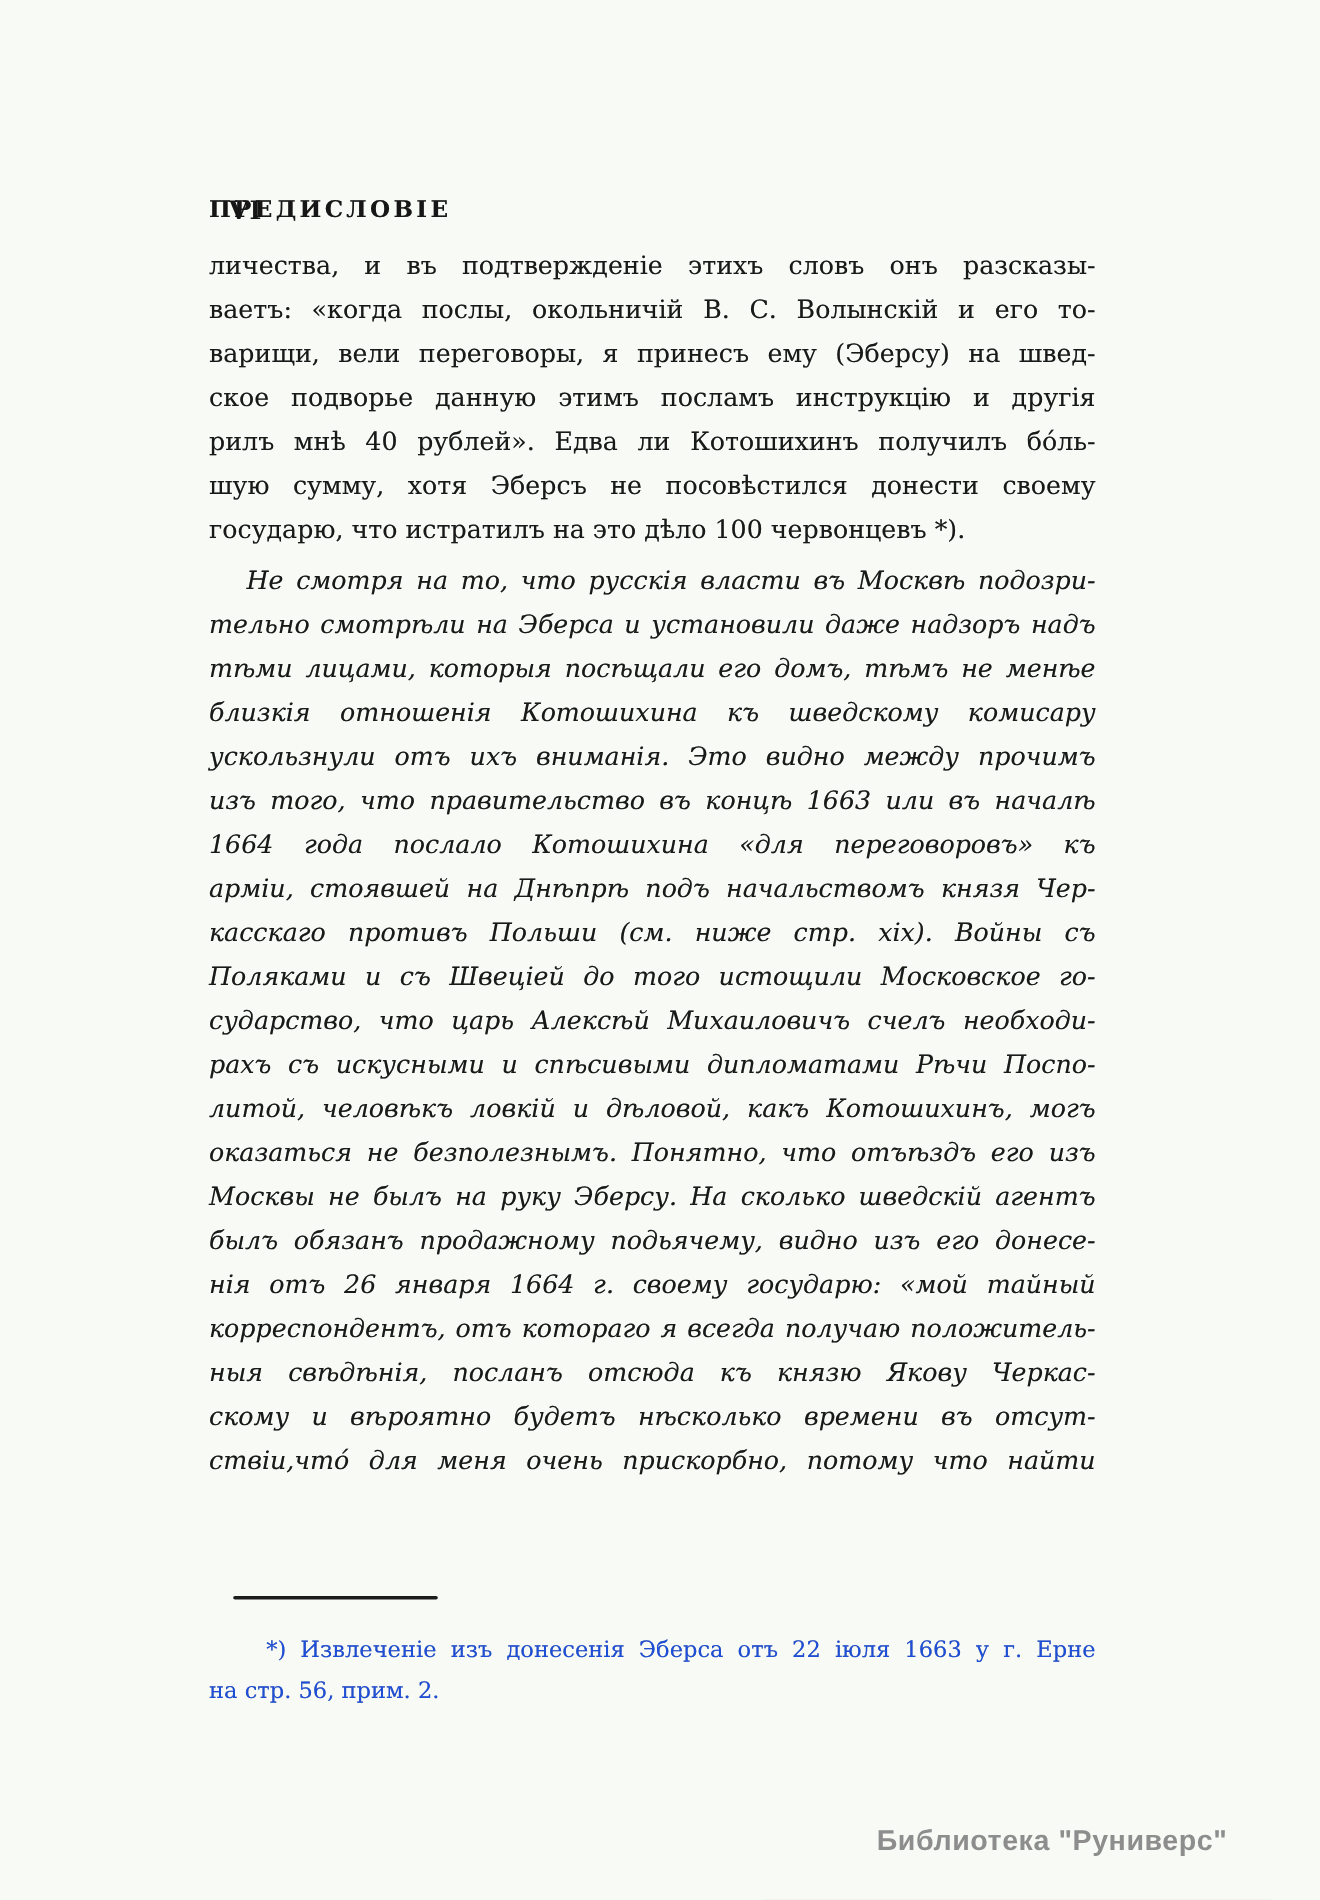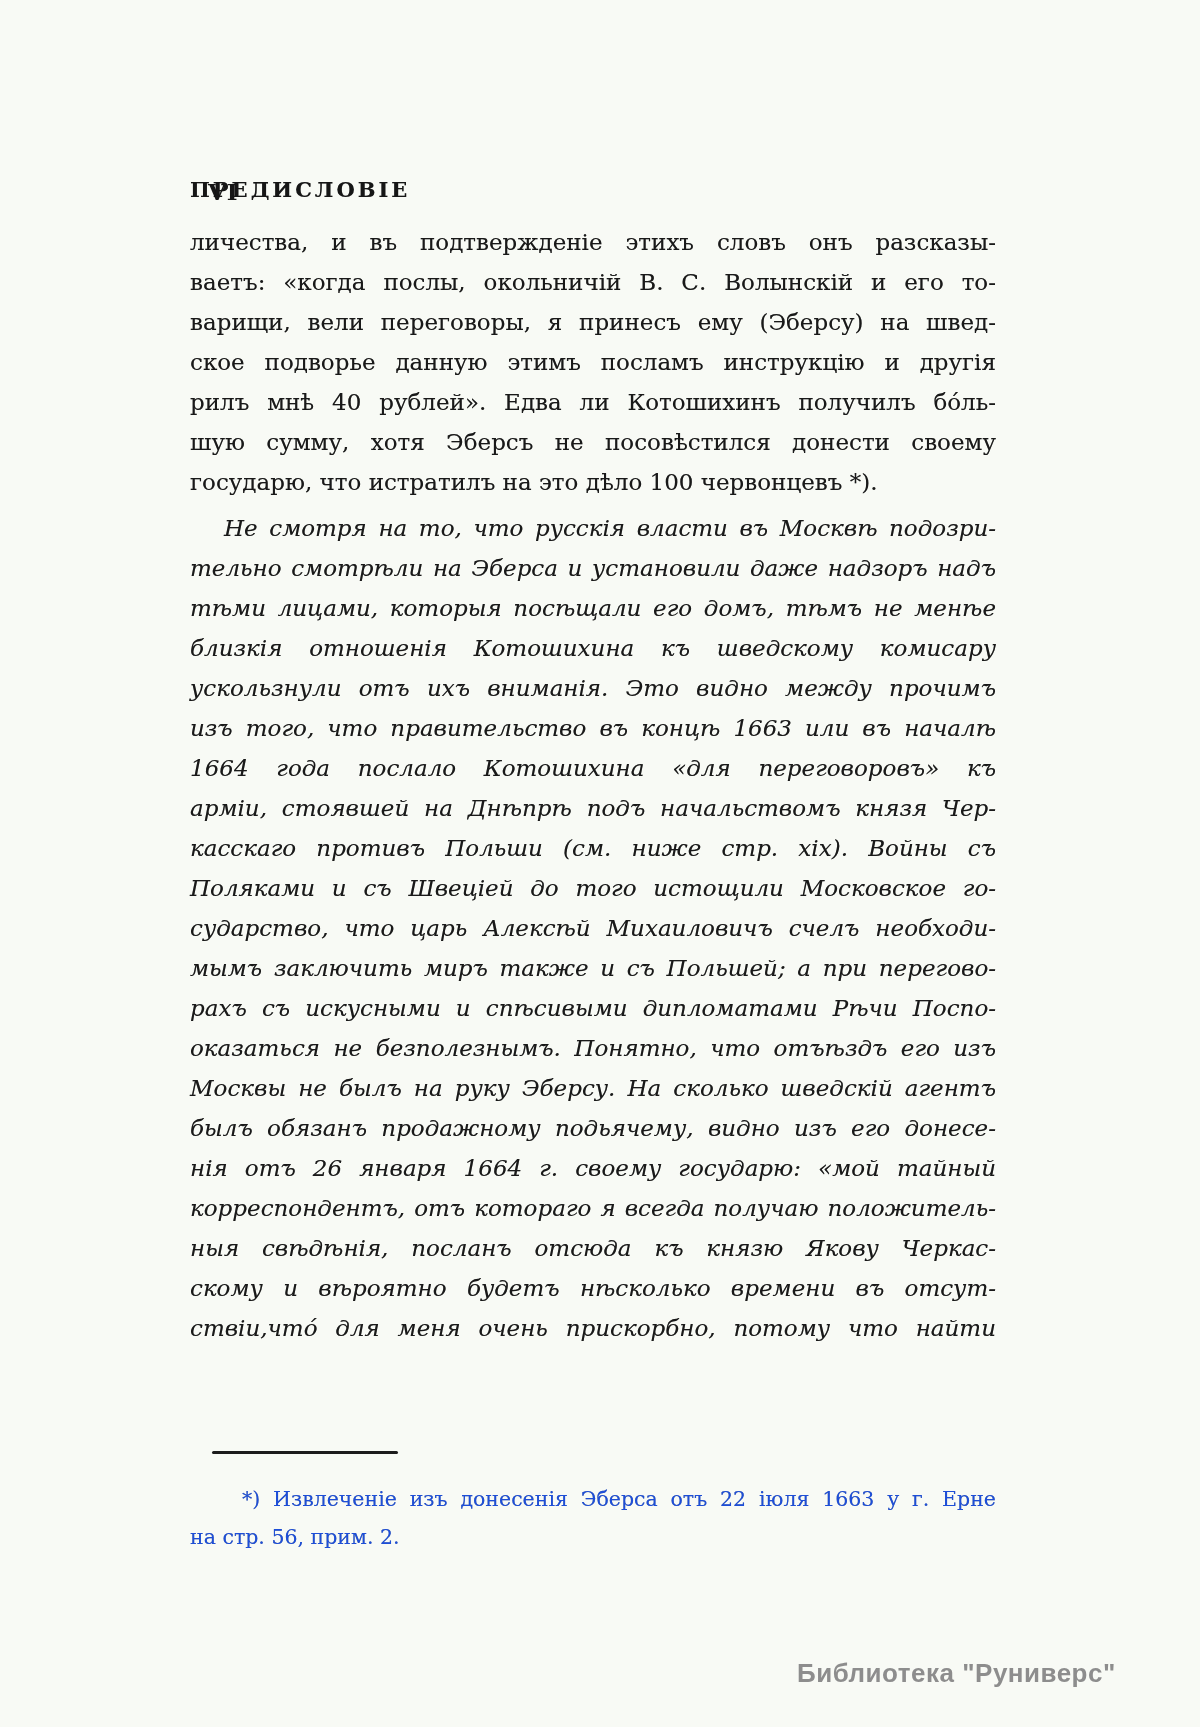--- a/index.html
+++ b/index.html
@@ -110,22 +110,22 @@
       <div class="line">тельно смотрѣли на Эберса и установили даже надзоръ надъ</div>
       <div class="line">тѣми лицами, которыя посѣщали его домъ, тѣмъ не менѣе</div>
       <div class="line">близкія отношенія Котошихина къ шведскому комисару</div>
       <div class="line">ускользнули отъ ихъ вниманія. Это видно между прочимъ</div>
       <div class="line">изъ того, что правительство въ концѣ 1663 или въ началѣ</div>
       <div class="line">1664 года послало Котошихина «для переговоровъ» къ</div>
       <div class="line">арміи, стоявшей на Днѣпрѣ подъ начальствомъ князя Чер-</div>
       <div class="line">касскаго противъ Польши (см. ниже стр. xix). Войны съ</div>
       <div class="line">Поляками и съ Швеціей до того истощили Московское го-</div>
       <div class="line">сударство, что царь Алексѣй Михаиловичъ счелъ необходи-</div>
-      <div class="line">мымъ заключить миръ также и съ Польшей; а при перегово-</div>
       <div class="line">рахъ съ искусными и спѣсивыми дипломатами Рѣчи Поспо-</div>
+      <div class="line">литой, человѣкъ ловкій и дѣловой, какъ Котошихинъ, могъ</div>
       <div class="line">оказаться не безполезнымъ. Понятно, что отъѣздъ его изъ</div>
       <div class="line">Москвы не былъ на руку Эберсу. На сколько шведскій агентъ</div>
       <div class="line">былъ обязанъ продажному подьячему, видно изъ его донесе-</div>
       <div class="line">нія отъ 26 января 1664 г. своему государю: «мой тайный</div>
       <div class="line">корреспондентъ, отъ котораго я всегда получаю положитель-</div>
       <div class="line">ныя свѣдѣнія, посланъ отсюда къ князю Якову Черкас-</div>
       <div class="line">скому и вѣроятно будетъ нѣсколько времени въ отсут-</div>
       <div class="line">ствіи,что́ для меня очень прискорбно, потому что найти</div>
     </div>
   </div>

